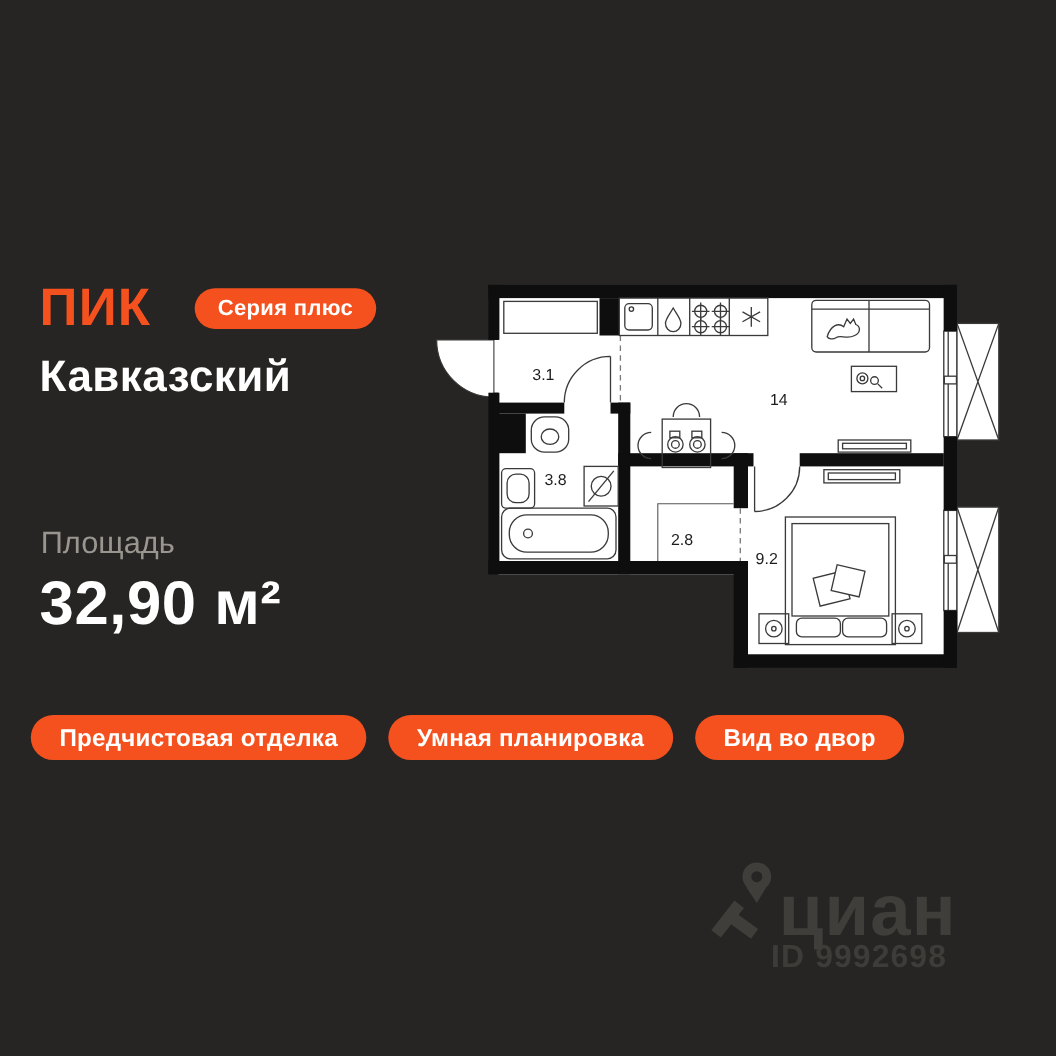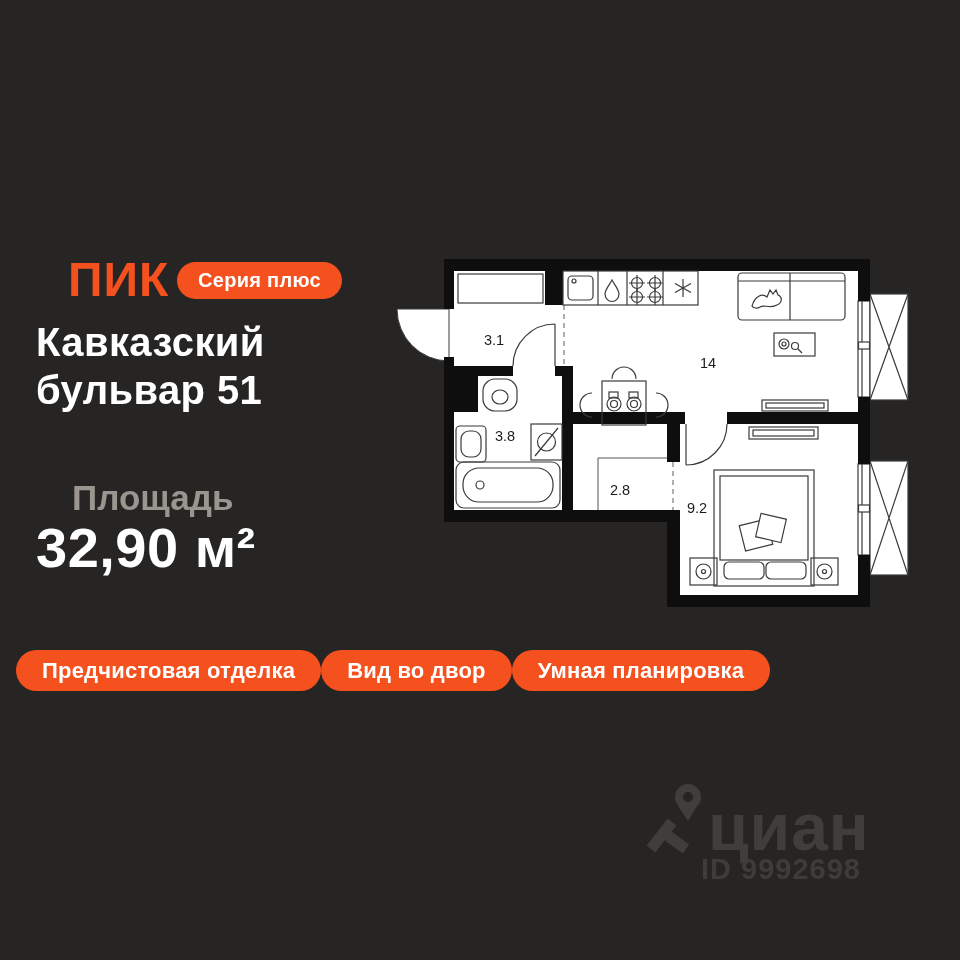--- a/index.html
+++ b/index.html
@@ -8,42 +8,42 @@
   }
   html,body{margin:0;padding:0;}
   body{
     width:960px;height:960px;overflow:hidden;position:relative;
     background:var(--background);
     font-family:"Liberation Sans", sans-serif;
   }
   .stage{position:absolute;left:0;top:0;width:960px;height:960px;}
   .logo{
     position:absolute;left:36px;top:252px;
-    font-size:48px;font-weight:800;letter-spacing:1px;color:var(--accent);margin-left:32px;
+    font-size:48px;font-weight:800;letter-spacing:1px;color:var(--accent);
   }
   .badge{
     position:absolute;left:177px;top:262px;height:37px;
     background:var(--accent);color:#fff;border-radius:19px;
     display:flex;align-items:center;padding:0 21px;
     font-size:20px;font-weight:700;letter-spacing:.3px;
   }
   .title{
     position:absolute;left:36px;top:318px;
     color:var(--title);font-size:40px;font-weight:700;line-height:48px;letter-spacing:.4px;
   }
   .area-label{
     position:absolute;left:37px;top:478px;
-    color:var(--muted);font-size:35px;font-weight:700;margin-left:35px;
+    color:var(--muted);font-size:28px;font-weight:400;
   }
   .area-value{
     position:absolute;left:36px;top:515px;
     color:var(--title);font-size:56px;font-weight:700;letter-spacing:.5px;
   }
   .tags{
-    position:absolute;left:16px;top:650px;display:flex;gap:0;
+    position:absolute;left:28px;top:650px;display:flex;gap:20px;
   }
   .tag{
     height:41px;background:var(--accent);color:#fff;border-radius:21px;
     display:flex;align-items:center;padding:0 26px;white-space:nowrap;
     font-size:22px;font-weight:700;letter-spacing:.2px;
   }
   svg.plan{position:absolute;left:0;top:0;}
   .wall{fill:var(--plan-wall);}
   .paper{fill:var(--plan-paper);}
   .fx{stroke:var(--plan-line);stroke-width:1.2;fill:none;}
@@ -71,30 +71,29 @@
 <div class="stage">
 
   <div class="logo">ПИК</div>
 
   <div class="badge">
     <span>Серия плюс</span>
   </div>
 
   <div class="title">
     <div>Кавказский</div>
-    <div>бульвар 51</div>
   </div>
 
   <div class="area-label">Площадь</div>
   <div class="area-value">32,90 м²</div>
 
   <div class="tags">
     <div class="tag">Предчистовая отделка</div>
+    <div class="tag">Умная планировка</div>
     <div class="tag">Вид во двор</div>
-    <div class="tag">Умная планировка</div>
   </div>
 
   <svg class="plan" width="960" height="960" viewBox="0 0 960 960">
 
     <g>
       <path class="paper" d="M453,271 H858 V595 H680 V522 H453 Z"></path>
       <rect class="paper" x="444" y="309" width="10" height="48"></rect>
       <path class="paper" d="M449,309 L397,309 A52,52 0 0 0 449,361 Z" stroke="#3a3a3a" stroke-width="1"></path>
     </g>
 

